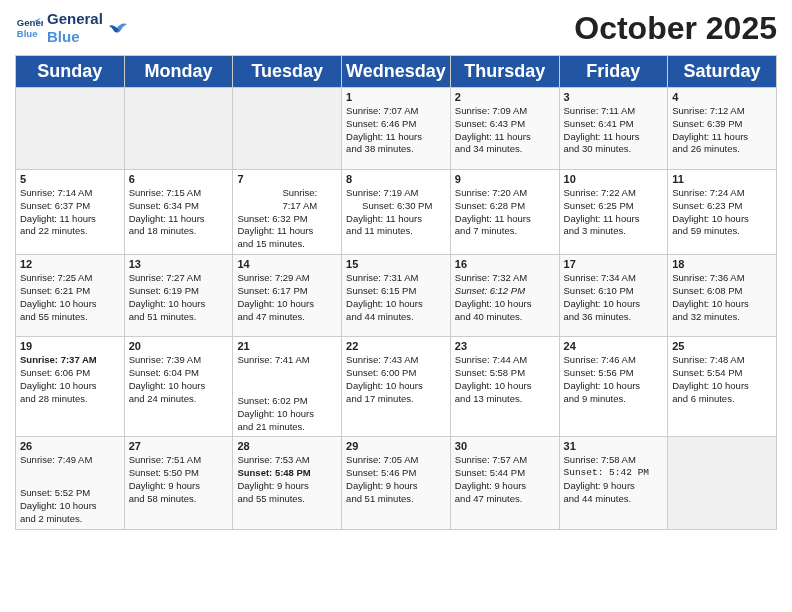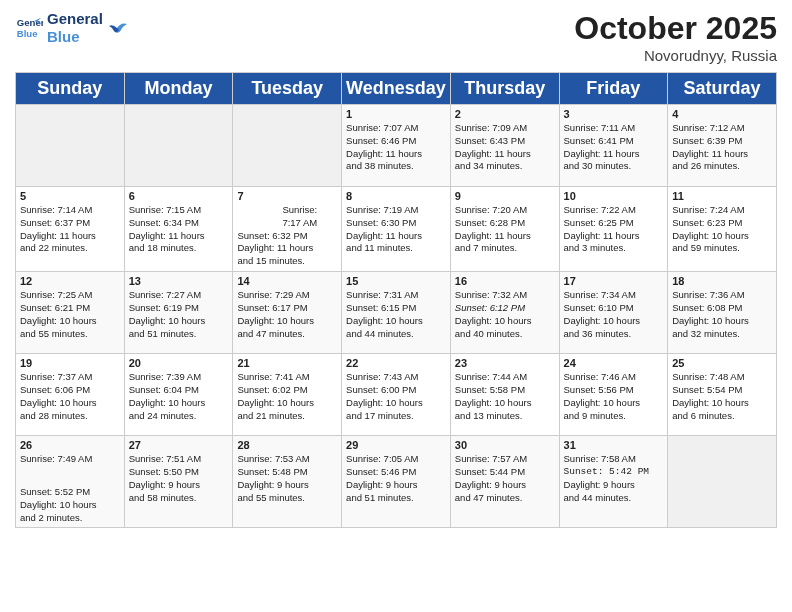--- a/index.html
+++ b/index.html
@@ -93,21 +93,20 @@
         <span style="font-size:15px; font-weight:bold; color:#1a3c6e;">General</span>
         <span style="font-size:15px; font-weight:bold; color:#4a90d9;">Blue</span>
       </div>
       <svg width="20" height="20" viewBox="0 0 20 20">
         <path d="M10 10 Q14 4 20 6 Q16 8 14 12 Q12 16 8 14 Z" fill="#4a90d9"></path>
         <path d="M10 10 Q6 6 2 8 Q5 9 7 13 Q9 16 12 12 Z" fill="#2255a4"></path>
       </svg>
     </div>
     <div class="title-block">
       <div class="month-title">October 2025</div>
-      <div class="subtitle">Novorudnyy, Russia</div>
     </div>
   </div>
 
   <table>
     <thead>
       <tr id="days-header">
           <th>Sunday</th>
           <th>Monday</th>
           <th>Tuesday</th>
           <th>Wednesday</th>
@@ -168,21 +167,21 @@
           <td>
             <span class="day-num">7</span>
             <span style="display: block; line-height: 1.35; margin-left: 45px;">Sunrise: 7:17 AM</span>
             <span style="display: block; line-height: 1.35;">Sunset: 6:32 PM</span>
             <span style="display: block; line-height: 1.35;">Daylight: 11 hours</span>
             <span style="display: block; line-height: 1.35;">and 15 minutes.</span>
           </td>
           <td>
             <span class="day-num">8</span>
             <span style="display: block; line-height: 1.35;">Sunrise: 7:19 AM</span>
-            <span style="display: block; line-height: 1.35;">Sunset: 6:30 PM</span>
+            <span style="display: block; line-height: 1.35; margin-left: 16px;">Sunset: 6:30 PM</span>
             <span style="display: block; line-height: 1.35;">Daylight: 11 hours</span>
             <span style="display: block; line-height: 1.35;">and 11 minutes.</span>
           </td>
           <td>
             <span class="day-num">9</span>
             <span style="display: block; line-height: 1.35;">Sunrise: 7:20 AM</span>
             <span style="display: block; line-height: 1.35;">Sunset: 6:28 PM</span>
             <span style="display: block; line-height: 1.35;">Daylight: 11 hours</span>
             <span style="display: block; line-height: 1.35;">and 7 minutes.</span>
           </td>
@@ -248,36 +247,36 @@
             <span class="day-num">18</span>
             <span style="display: block; line-height: 1.35;">Sunrise: 7:36 AM</span>
             <span style="display: block; line-height: 1.35;">Sunset: 6:08 PM</span>
             <span style="display: block; line-height: 1.35;">Daylight: 10 hours</span>
             <span style="display: block; line-height: 1.35;">and 32 minutes.</span>
           </td>
         </tr>
         <tr>
           <td>
             <span class="day-num">19</span>
-            <span style="display: block; line-height: 1.35;">Sunrise: 7:37 AM</span>
+            <span style="display: block; line-height: 1.35; font-weight: bold;">Sunrise: 7:37 AM</span>
             <span style="display: block; line-height: 1.35;">Sunset: 6:06 PM</span>
             <span style="display: block; line-height: 1.35;">Daylight: 10 hours</span>
             <span style="display: block; line-height: 1.35;">and 28 minutes.</span>
           </td>
           <td>
             <span class="day-num">20</span>
             <span style="display: block; line-height: 1.35;">Sunrise: 7:39 AM</span>
             <span style="display: block; line-height: 1.35;">Sunset: 6:04 PM</span>
             <span style="display: block; line-height: 1.35;">Daylight: 10 hours</span>
             <span style="display: block; line-height: 1.35;">and 24 minutes.</span>
           </td>
           <td>
             <span class="day-num">21</span>
             <span style="display: block; line-height: 1.35;">Sunrise: 7:41 AM</span>
-            <span style="display: block; line-height: 1.35;">Sunset: 6:02 PM</span>
+            <span style="display: block; line-height: 1.35; margin-top: 28px;">Sunset: 6:02 PM</span>
             <span style="display: block; line-height: 1.35;">Daylight: 10 hours</span>
             <span style="display: block; line-height: 1.35;">and 21 minutes.</span>
           </td>
           <td>
             <span class="day-num">22</span>
             <span style="display: block; line-height: 1.35;">Sunrise: 7:43 AM</span>
             <span style="display: block; line-height: 1.35;">Sunset: 6:00 PM</span>
             <span style="display: block; line-height: 1.35;">Daylight: 10 hours</span>
             <span style="display: block; line-height: 1.35;">and 17 minutes.</span>
           </td>
@@ -314,21 +313,21 @@
           <td>
             <span class="day-num">27</span>
             <span style="display: block; line-height: 1.35;">Sunrise: 7:51 AM</span>
             <span style="display: block; line-height: 1.35;">Sunset: 5:50 PM</span>
             <span style="display: block; line-height: 1.35;">Daylight: 9 hours</span>
             <span style="display: block; line-height: 1.35;">and 58 minutes.</span>
           </td>
           <td>
             <span class="day-num">28</span>
             <span style="display: block; line-height: 1.35;">Sunrise: 7:53 AM</span>
-            <span style="display: block; line-height: 1.35;">Sunset: 5:48 PM</span>
+            <span style="display: block; line-height: 1.35; font-weight: bold;">Sunset: 5:48 PM</span>
             <span style="display: block; line-height: 1.35;">Daylight: 9 hours</span>
             <span style="display: block; line-height: 1.35;">and 55 minutes.</span>
           </td>
           <td>
             <span class="day-num">29</span>
             <span style="display: block; line-height: 1.35;">Sunrise: 7:05 AM</span>
             <span style="display: block; line-height: 1.35;">Sunset: 5:46 PM</span>
             <span style="display: block; line-height: 1.35;">Daylight: 9 hours</span>
             <span style="display: block; line-height: 1.35;">and 51 minutes.</span>
           </td>

